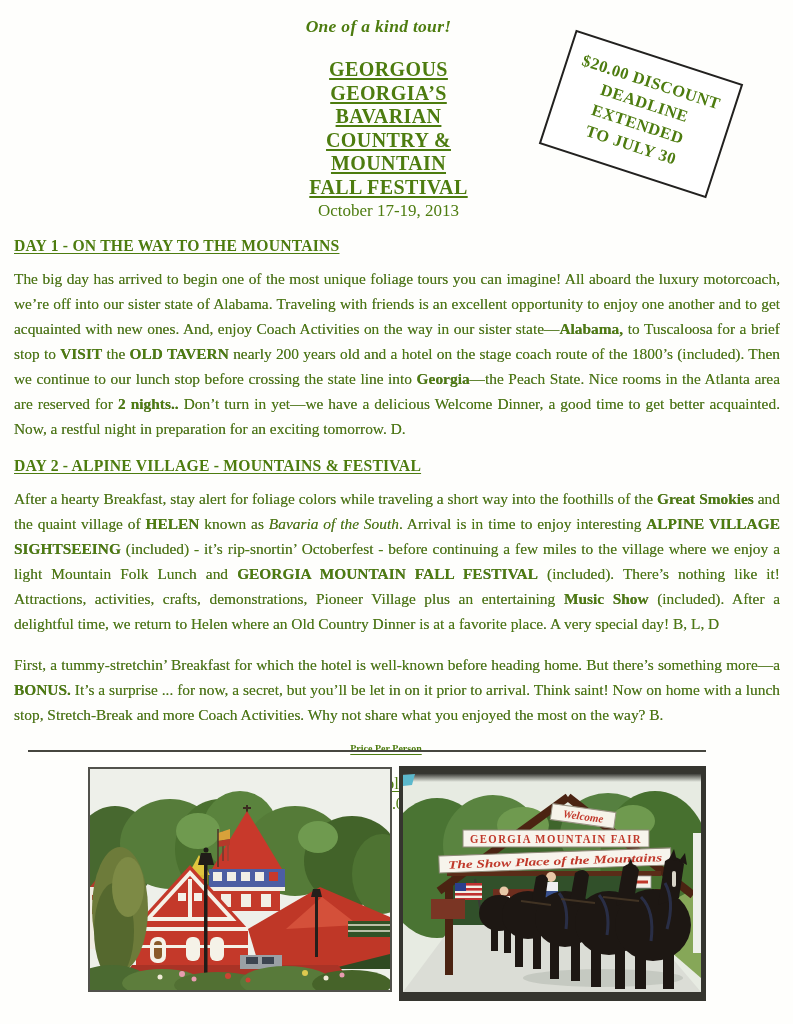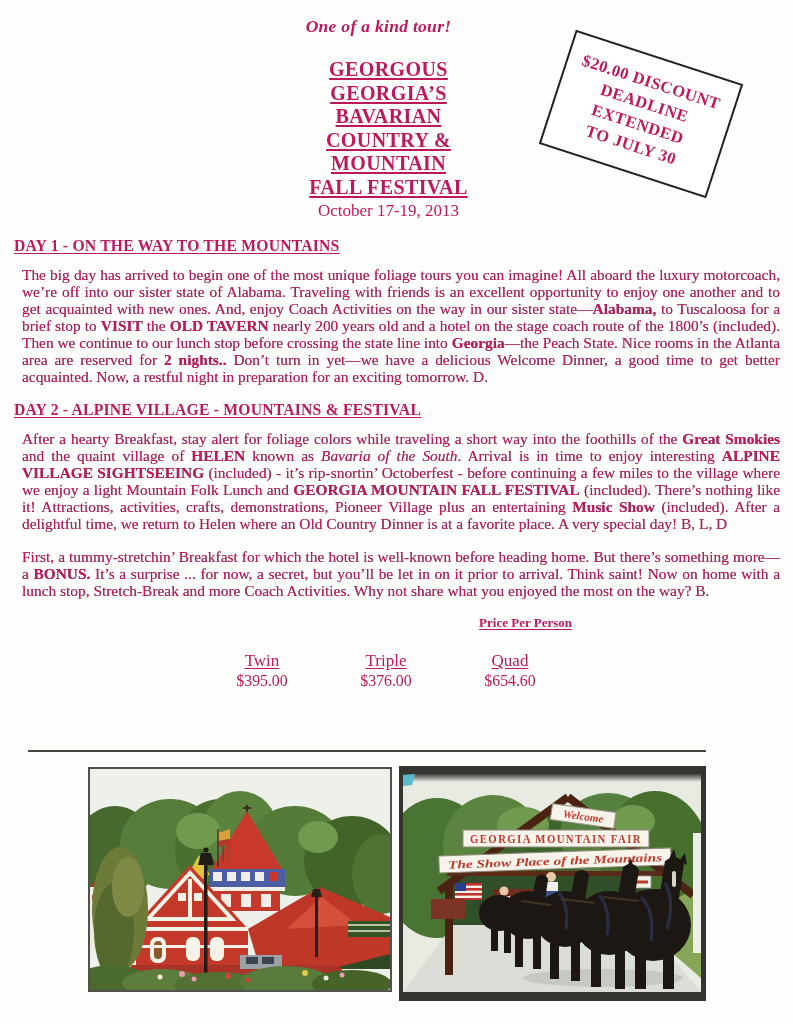--- a/index.html
+++ b/index.html
@@ -1,19 +1,19 @@
 <!DOCTYPE html>
 <html><head>
 <meta charset="utf-8">
 <style>
   html,body{margin:0;padding:0;background:#ffffff;}
   .page{
     position:relative;width:793px;height:1024px;margin:0 auto;
     background:#fefefc;overflow:hidden;
-    font-family:"Liberation Serif", serif;color:#be185d;
+    font-family:"Liberation Serif", serif;color:#4d7c0f;
   }
   
   .tagline{
     position:absolute;top:16px;left:0;width:100%;text-align:center;
     transform:translateX(-18px);
     font-style:italic;font-weight:bold;font-size:17.5px;letter-spacing:.3px;
   }
   .titleblock{
     position:absolute;top:58px;left:0;width:100%;text-align:center;
     transform:translateX(-8px);
@@ -31,29 +31,29 @@
     display:flex;flex-direction:column;justify-content:center;align-items:center;
   }
   .stamp div{font-weight:bold;font-size:16.5px;line-height:22px;letter-spacing:.5px;}
   
   .content{position:absolute;left:14px;top:237px;width:766px;}
   .content h2{
     margin:0 0 11px 0;font-size:15.7px;font-weight:bold;
     text-decoration:underline;text-underline-offset:2px;letter-spacing:.2px;
   }
   .content p{
-    margin:0 0 16px 8px;font-size:15.4px;line-height:17px;text-align:justify;
+    margin:0 0 16px 0;font-size:15.4px;line-height:25px;text-align:justify;
     text-shadow:0 0 .4px rgba(20,20,20,.55);
   }
   .r-b{font-weight:bold;}
   .r-i{font-style:italic;}
   section{display:block;}
   
   .pricing{margin:2px 0 0 186px;width:372px;}
-  .ptitle{text-align:right;font-weight:bold;font-size:13px;
+  .ptitle{text-align:center;font-weight:bold;font-size:10px;
     text-decoration:underline;text-underline-offset:2px;margin-bottom:20px;}
   .pcols{display:flex;}
   .pcol{flex:1;text-align:center;}
   .plabel{font-size:17px;text-decoration:underline;text-underline-offset:2px;}
   .pprice{font-size:15.8px;margin-top:1px;}
   
   .rule{position:absolute;top:750px;left:28px;width:678px;height:0;
     border-top:2.5px solid #46463f;}
   figure{margin:0;padding:0;position:absolute;background:#fff;}
   .photo-left{left:88px;top:767px;width:300px;height:221px;border:2px solid #52524c;}

